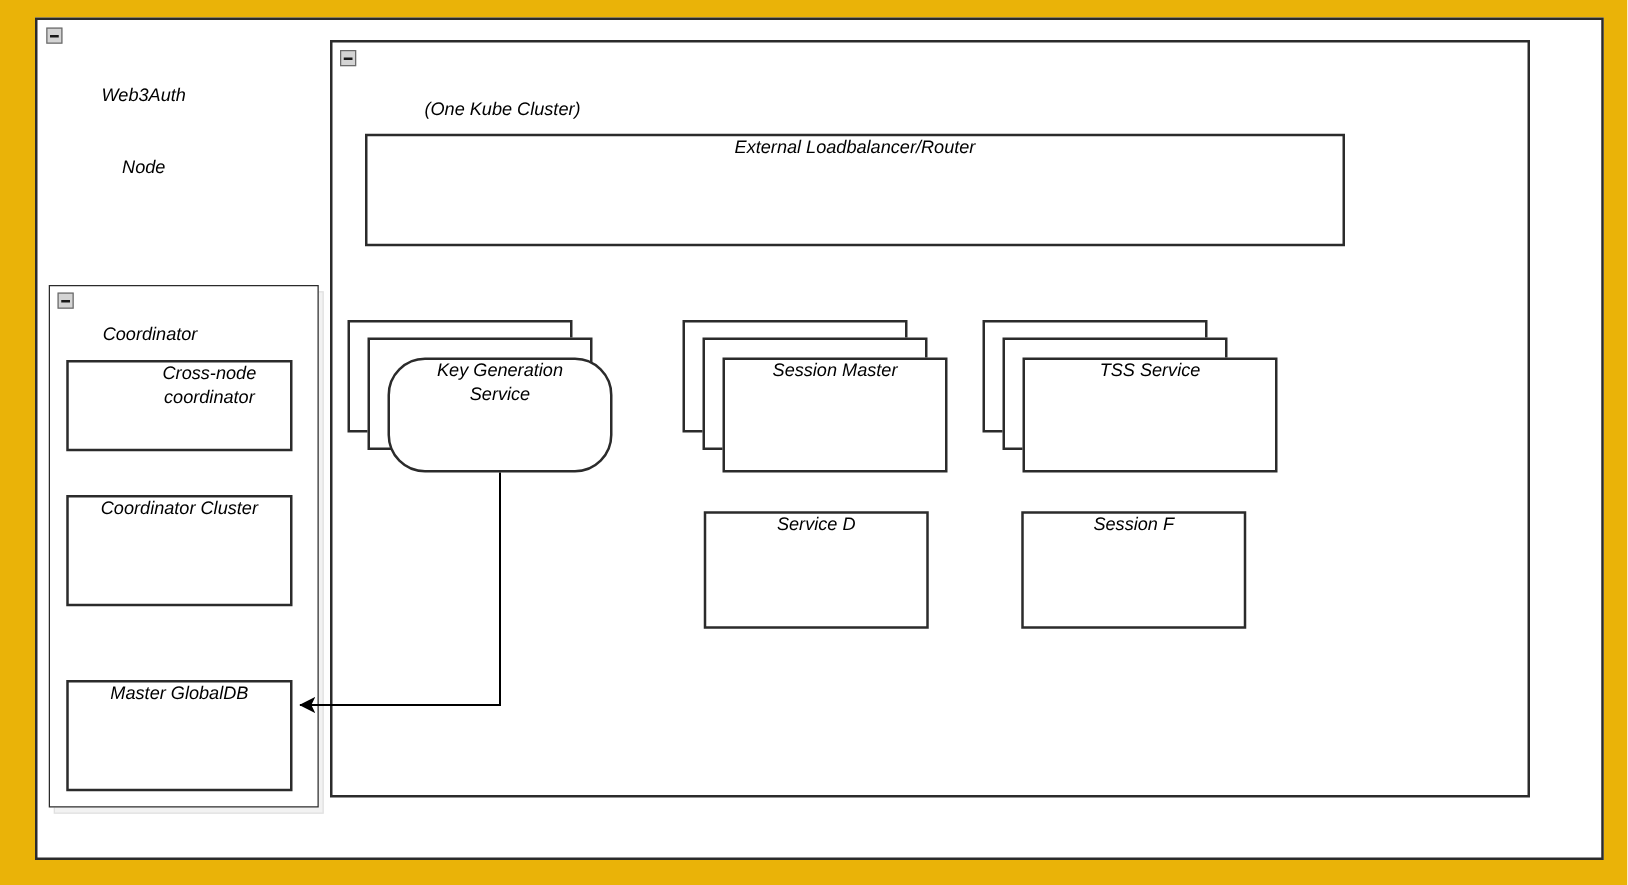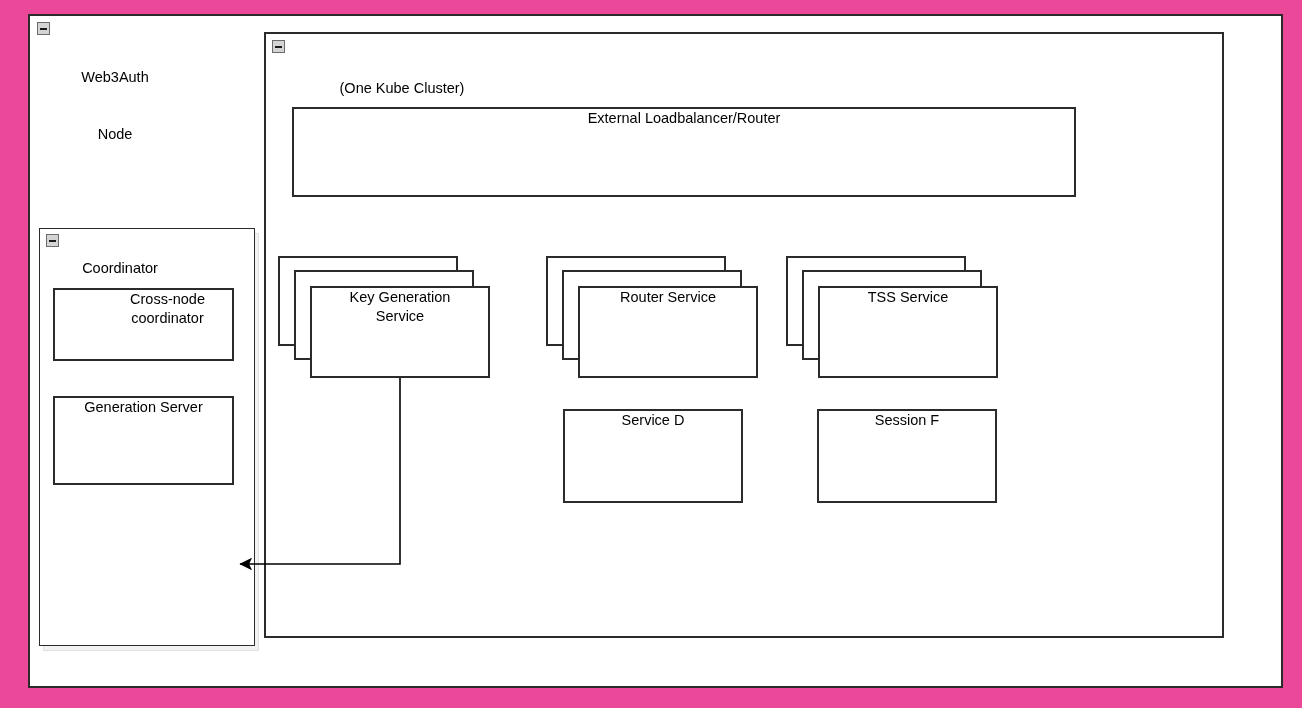--- a/index.html
+++ b/index.html
@@ -10,22 +10,23 @@
   body {
     font-family: "Liberation Sans", sans-serif;
     color: #000000;
     -webkit-font-smoothing: antialiased;
   }
 
   #canvas {
     position: relative;
     width: 1302px;
     height: 708px;
-    background: #ec4899;
+    background: #eab308;
     overflow: hidden;
+    font-style: italic;
   }
 
   
   .abs { position: absolute; box-sizing: border-box; }
 
   
   .group {
     border: 2px solid #2b2b2b;
     background: #ffffff;
   }
@@ -118,34 +119,34 @@
   <div class="group-title" style="left:292px; top:41px; width:220px; text-align:center;">
     <div>(One Kube Cluster)</div>
   </div>
 
   <div class="abs node" style="left:292px; top:107px; width:784px; height:90px;">
     <span>External Loadbalancer/Router</span>
   </div>
 
   <div class="abs stack-layer" style="left:278px; top:256px; width:180px; height:90px;"></div>
   <div class="abs stack-layer" style="left:294px; top:270px; width:180px; height:90px;"></div>
-  <div class="abs node" style="left:310px; top:286px; width:180px; height:92px;">
+  <div class="abs node" style="left:310px; top:286px; width:180px; height:92px;border-radius:30px;">
     <span>Key Generation
 Service</span>
   </div>
 
   <div class="abs stack-layer" style="left:546px; top:256px; width:180px; height:90px;"></div>
   <div class="abs stack-layer" style="left:562px; top:270px; width:180px; height:90px;"></div>
   <div class="abs node" style="left:578px; top:286px; width:180px; height:92px;">
-    <span>Router Service</span>
+    <span>Session Master</span>
   </div>
 
   <div class="abs stack-layer" style="left:786px; top:256px; width:180px; height:90px;"></div>
   <div class="abs stack-layer" style="left:802px; top:270px; width:180px; height:90px;"></div>
-  <div class="abs node" style="left:818px; top:286px; width:180px; height:92px;">
+  <div class="abs node" style="left:818px; top:286px; width:204px; height:92px;">
     <span>TSS Service</span>
   </div>
 
   <div class="abs node" style="left:563px; top:409px; width:180px; height:94px;">
     <span>Service D</span>
   </div>
 
   <div class="abs node" style="left:817px; top:409px; width:180px; height:94px;">
     <span>Session F</span>
   </div>
@@ -156,23 +157,26 @@
   <div class="group-title" style="left:66px; top:240px; width:160px; text-align:left;">
     <span>Coordinator</span>
   </div>
 
   <div class="abs node" style="left:53px; top:288px; width:181px; height:73px;padding-left:48px;">
     <span>Cross-node
 coordinator</span>
   </div>
 
   <div class="abs node" style="left:53px; top:396px; width:181px; height:89px;">
-    <span>Generation Server</span>
+    <span>Coordinator Cluster</span>
   </div>
 
+  <div class="abs node" style="left:53px; top:544px; width:181px; height:89px;">
+    <span>Master GlobalDB</span>
+  </div>
 
   <svg id="connectors" viewBox="0 0 1302 708" width="1302" height="708">
     <defs>
       <marker id="arrow-end" viewBox="0 0 10 10" refX="9.5" refY="5" markerWidth="8" markerHeight="8" orient="auto-start-reverse">
         <path d="M 0 0 L 10 5 L 0 10 L 2.4 5 z" fill="#000000"></path>
       </marker>
     </defs>
 
     <path d="M 400 378 L 400 564 L 240 564" fill="none" stroke="#000000" stroke-width="1.6" marker-end="url(#arrow-end)"></path>
   </svg>

